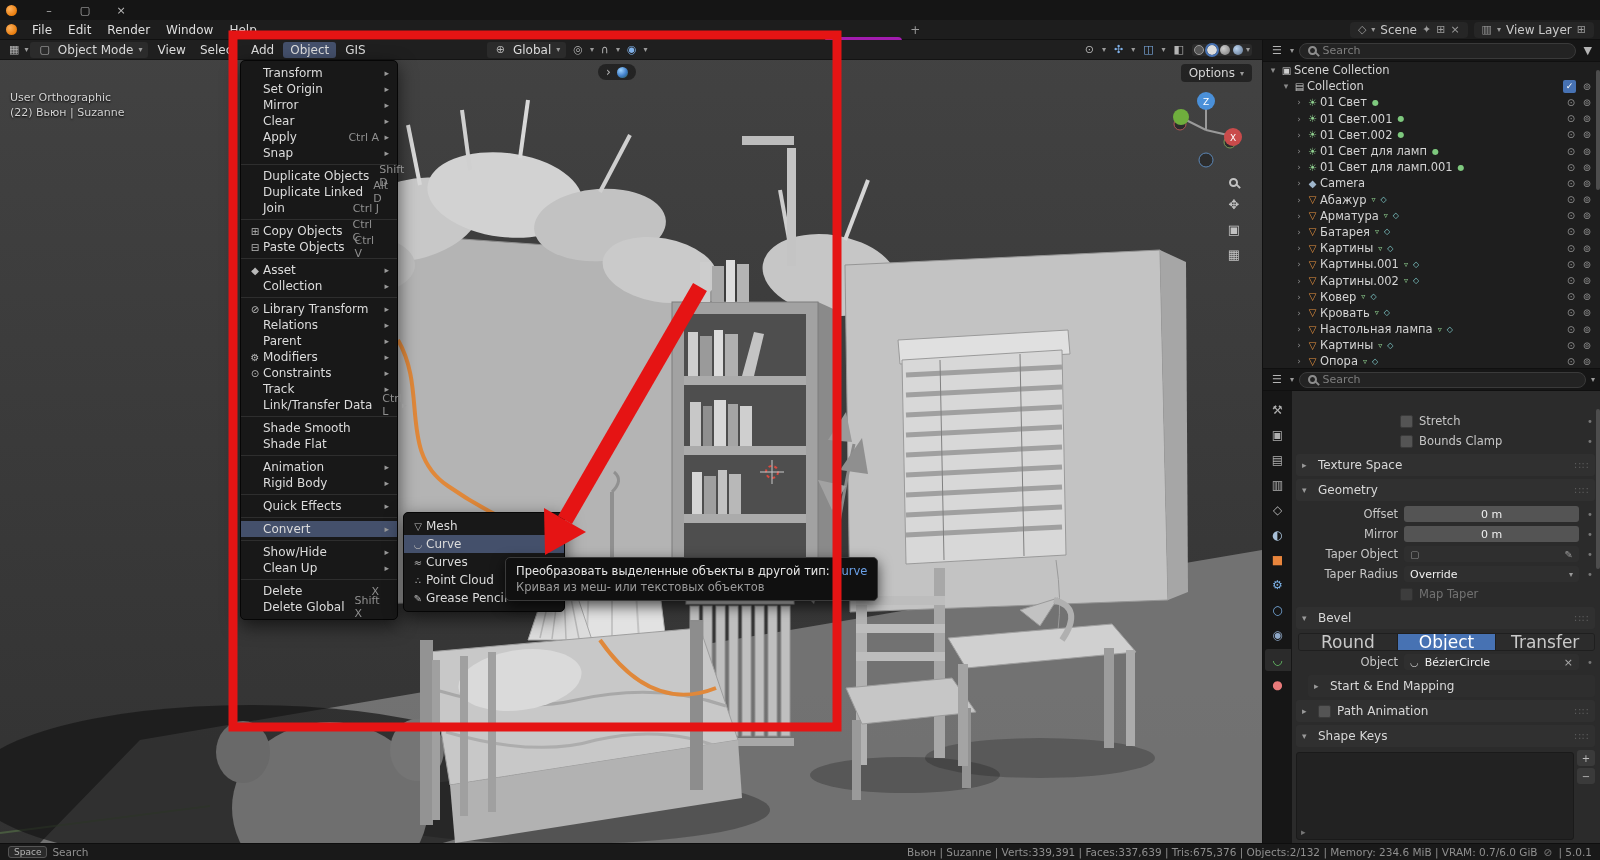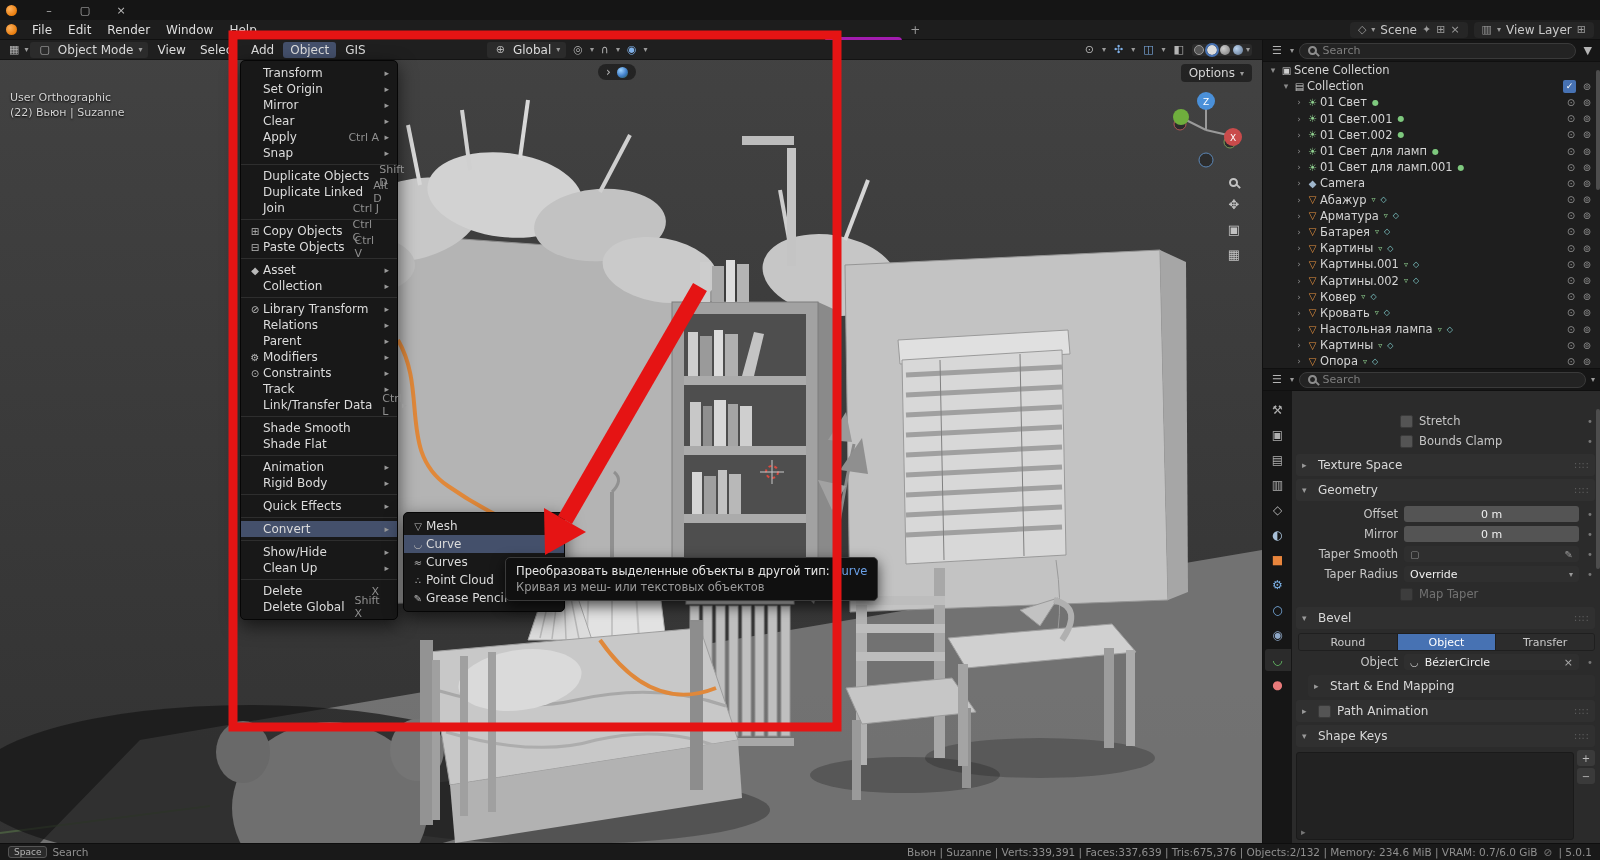--- a/index.html
+++ b/index.html
@@ -102,21 +102,21 @@
   .dropdown{background:#2f2f2f;justify-content:flex-start;padding:0 6px;gap:6px;}
   .dropdown .dd{margin-left:auto;}
   .idfield{background:#2f2f2f;justify-content:flex-start;padding:0 6px;gap:6px;}
   .pdot{width:10px;color:#777;font-size:10px;text-align:center;flex:0 0 auto;}
   .pcheck{width:13px;height:13px;background:#545454;border:1px solid #3a3a3a;border-radius:2px;flex:0 0 auto;}
   .plab-l{color:#c6c6c6;font-size:11.5px;}
   .phead{display:flex;align-items:center;gap:6px;height:22px;background:#303030;border-radius:3px;margin:3px 0;padding:0 6px;color:#d8d8d8;font-size:12px;}
   .parr{color:#9a9a9a;font-size:9px;width:10px;}
   .pgrip{margin-left:auto;color:#5e5e5e;font-size:10px;letter-spacing:1px;}
   .seg{flex:1;display:flex;height:18px;border-radius:3px;overflow:hidden;border:1px solid #1f1f1f;}
-  .seg span{flex:1;display:flex;align-items:center;justify-content:center;background:#2c2c2c;color:#c9c9c9;font-size:11px;border-right:1px solid #1f1f1f;}
+  .seg span{flex:1;display:flex;align-items:center;justify-content:center;background:#2c2c2c;color:#c9c9c9;font-size:17px;border-right:1px solid #1f1f1f;}
   .seg span:last-child{border-right:none;}
   .seg span.sel{background:#4772b3;color:#fff;}
   .sklist{height:88px;background:#222;border:1px solid #1a1a1a;border-radius:3px;margin:2px 0;position:relative;flex:1;}
   .sk-exp{position:absolute;left:4px;bottom:2px;color:#777;font-size:9px;}
   .skbtns{width:18px;display:flex;flex-direction:column;gap:2px;margin-left:3px;}
   .skbtn{height:16px;background:#3a3a3a;border-radius:3px;color:#bbb;font-size:10px;display:flex;align-items:center;justify-content:center;}
   .scrollbar{position:absolute;right:1px;width:4px;border-radius:2px;background:#4d4d4d;}
 
   
   .statusbar{position:absolute;left:0;top:843px;width:1600px;height:17px;background:#191919;display:flex;align-items:center;padding:0 8px;color:#8f8f8f;font-size:10.5px;border-top:1px solid #0e0e0e;justify-content:flex-end;}
@@ -908,21 +908,21 @@
           <span class="plab">Offset</span>
           <span class="pfield slider">0 m</span>
           <span class="pdot">•</span>
         </div>
         <div class="prow">
           <span class="plab">Mirror</span>
           <span class="pfield slider">0 m</span>
           <span class="pdot">•</span>
         </div>
         <div class="prow">
-          <span class="plab">Taper Smooth</span>
+          <span class="plab">Taper Object</span>
           <span class="pfield idfield">
             <span style="color:#8d8d8d;font-size:10px;">▢</span>
             <span class="o-sp"></span>
             <span style="color:#9a9a9a;font-size:10px;">✎</span>
           </span>
           <span class="pdot">•</span>
         </div>
         <div class="prow">
           <span class="plab">Taper Radius</span>
           <span class="pfield dropdown">

